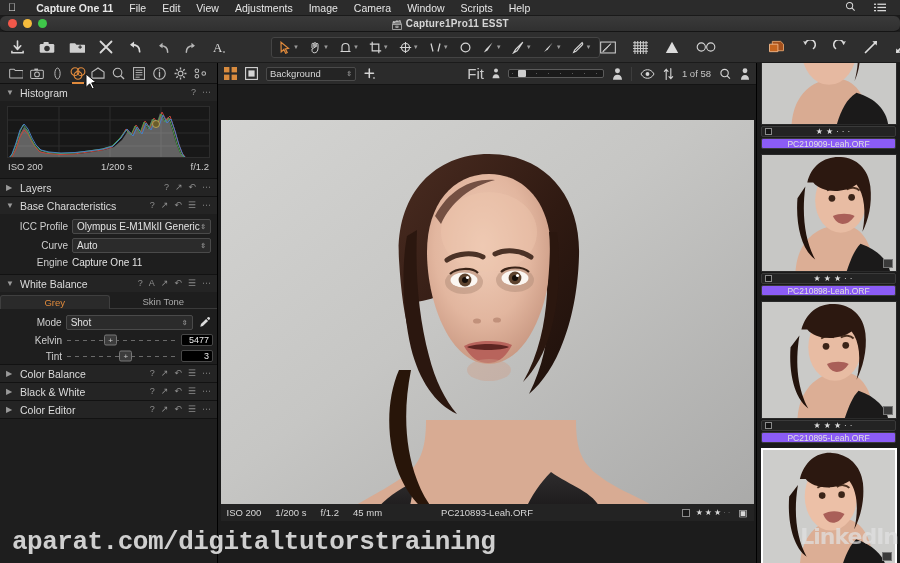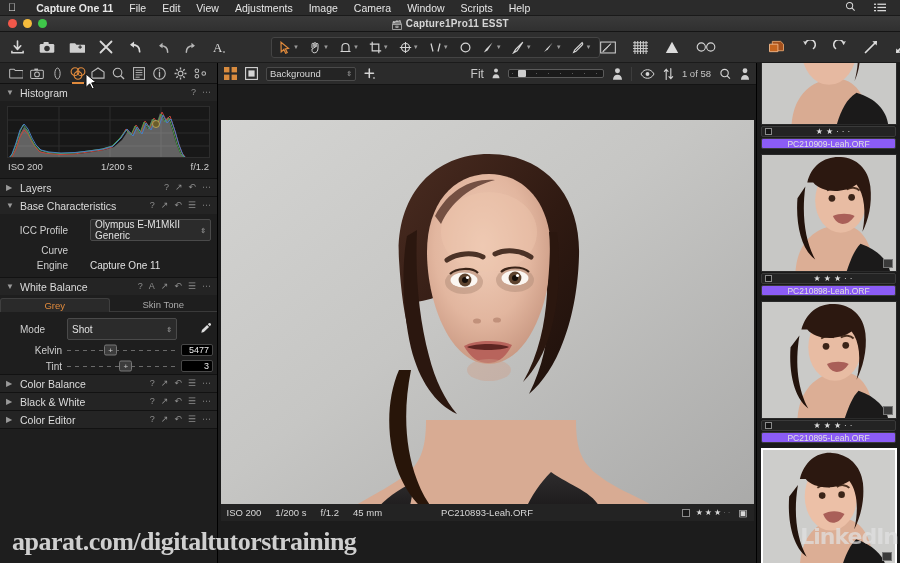--- a/index.html
+++ b/index.html
@@ -22,20 +22,21 @@
   .menu-item { color:#e6e6e6; font-size:10.5px; padding:0 8px; white-space:nowrap; }
   .menu-item.bold { font-weight:bold; }
   .menubar-right { margin-left:auto; display:flex; align-items:center; gap:18px; padding-right:6px; }
   .mb-icon { color:#d8d8d8; font-size:11px; }
 
   
   .titlebar {
     height:16px; background:linear-gradient(#3a3a3a,#303030);
     display:flex; align-items:center; position:relative;
     border-bottom:1px solid #151515;
+    border-radius:6px;
   }
   .traffic { display:flex; gap:6px; padding-left:8px; align-items:center; }
   .tl { width:9px; height:9px; border-radius:50%; display:block; }
   .tl.r{ background:#f2584a; } .tl.y{ background:#f6bc3c; } .tl.g{ background:#3fc84a; }
   .title-text {
     position:absolute; left:0; right:0; text-align:center;
     font-size:10px; color:#d6d6d6; font-weight:bold; letter-spacing:.2px;
   }
   .title-doc-icon { display:inline-block; margin-right:3px; font-size:9px; color:#bdbdbd; vertical-align:-1px;}
 
@@ -87,25 +88,25 @@
   .sect-head .tw { font-size:8px; color:#9a9a9a; width:9px; }
   .sect-title { font-size:10.5px; color:#dcdcdc; flex:1; }
   .sect-icons { display:flex; align-items:center; gap:6px; color:#8e8e8e; font-size:9px; }
   .sect-icons span { line-height:1; }
 
   .histo-wrap { padding:5px 7px 2px 7px; background:#1e1e1e; }
   .histo { height:52px; background:#181818; border:1px solid #2d2d2d; position:relative; overflow:hidden; }
   .histo svg { display:block; }
   .histo-meta { display:flex; justify-content:space-between; font-size:9.5px; color:#cfcfcf; padding:3px 1px 4px 1px; }
 
-  .row { display:flex; align-items:center; padding:2px 6px; gap:22px; }
+  .row { display:flex; align-items:center; padding:2px 6px; gap:4px; }
   .row-label { width:62px; text-align:right; font-size:10px; color:#cfcfcf; }
   .select {
     flex:1; height:15px; background:#2b2b2b; border:1px solid #4a4a4a; border-radius:2px;
-    display:flex; align-items:center; padding:10px 4px; font-size:10px; color:#e2e2e2;
+    display:flex; align-items:center; padding:0 4px; font-size:10px; color:#e2e2e2;
     justify-content:space-between;
   }
   .select .chev { font-size:7px; color:#bdbdbd; line-height:1; }
   .static-val { font-size:10px; color:#e2e2e2; }
 
   .wb-tabs { display:flex; height:14px; margin:3px 0 4px 0; }
   .wb-tab {
     flex:1; text-align:center; font-size:9.5px; color:#aaa;
     border-bottom:1px solid #3a3a3a; line-height:14px;
   }
@@ -150,21 +151,21 @@
     display:flex; align-items:center; padding:0 6px; gap:8px;
   }
   .vb-ico { color:#cfcfcf; font-size:11px; display:flex; align-items:center; }
   .vb-ico.orange { color:#d98b3e; }
   .bg-select {
     width:90px; height:14px; background:#242424; border:1px solid #4a4a4a; border-radius:2px;
     display:flex; align-items:center; justify-content:space-between; padding:0 3px;
     font-size:9.5px; color:#d8d8d8;
   }
   .vb-right { margin-left:auto; display:flex; align-items:center; gap:8px; }
-  .fit-label { font-size:12px; color:#cacaca; }
+  .fit-label { font-size:15px; color:#cacaca; }
   .zoom-slider {
     width:96px; height:9px; background:#1a1a1a; border:1px solid #5b5b5b; border-radius:2px;
     position:relative; display:flex; align-items:center;
   }
   .zoom-slider .zs-line{ position:absolute; left:3px; right:3px; height:1px;
      background:repeating-linear-gradient(to right,#5a5a5a 0 1px, transparent 1px 12px); }
   .zoom-slider .zs-knob{ position:absolute; left:9px; width:8px; height:7px; background:#cdcdcd; border-radius:1px;}
   .pgcount { font-size:9.5px; color:#c6c6c6; }
   .vbsep { width:1px; height:14px; background:#3d3d3d; }
 
@@ -208,21 +209,21 @@
     background:#3a3a3a; border:1px solid #777;
   }
 
   
   .pfill { position:absolute; inset:0; }
 
   
   .watermark {
     position:absolute; left:12px; bottom:6px; z-index:25;
     font-size:26px; font-weight:bold; color:#cfcfcf; letter-spacing:-.5px;
-    font-family:Liberation Serif, serif;
+    font-family:Liberation Mono, monospace;
   }
   .li-watermark {
     position:absolute; right:2px; bottom:14px; z-index:26;
     font-size:22px; font-weight:bold; color:rgba(225,225,225,.72);
     letter-spacing:-1px; font-family:"DejaVu Sans", sans-serif;
   }
 </style>
 </head>
 <body>
 
@@ -593,20 +594,24 @@
           <div style="padding:3px 0 4px 0;">
             <div class="row">
               <span class="row-label">ICC Profile</span>
               <span class="select">
                 <span>Olympus E-M1MkII Generic</span>
                 <span class="chev">⇳</span>
               </span>
             </div>
             <div class="row">
               <span class="row-label">Curve</span>
+              <span class="select">
+                <span>Auto</span>
+                <span class="chev">⇳</span>
+              </span>
             </div>
             <div class="row">
               <span class="row-label">Engine</span>
               <span class="static-val">Capture One 11</span>
             </div>
           </div>
         </div>
 
         <div class="sect">
           <div class="sect-head">
@@ -621,21 +626,21 @@
               <span>⋯</span>
             </span>
           </div>
           <div>
             <div class="wb-tabs">
               <span class="wb-tab active">Grey</span>
               <span class="wb-tab">Skin Tone</span>
             </div>
             <div class="row">
               <span class="row-label">Mode</span>
-              <span class="select" style="flex:none;width:110px;">
+              <span class="select" style="flex:none;width:127px;">
                 <span>Shot</span>
                 <span class="chev">⇳</span>
               </span>
               <span class="picker">
                 <svg width="12" height="12" viewBox="0 0 13 13">
                     <path d="M10.6 1.4a1.5 1.5 0 012.1 2.1l-1 1-2.1-2.1zM8.8 3.2l2.1 2.1-5.6 5.6-2.8.7.7-2.8z" fill="#dcdcdc"></path>
                   </svg>
               </span>
             </div>
             <div class="slider-row">

